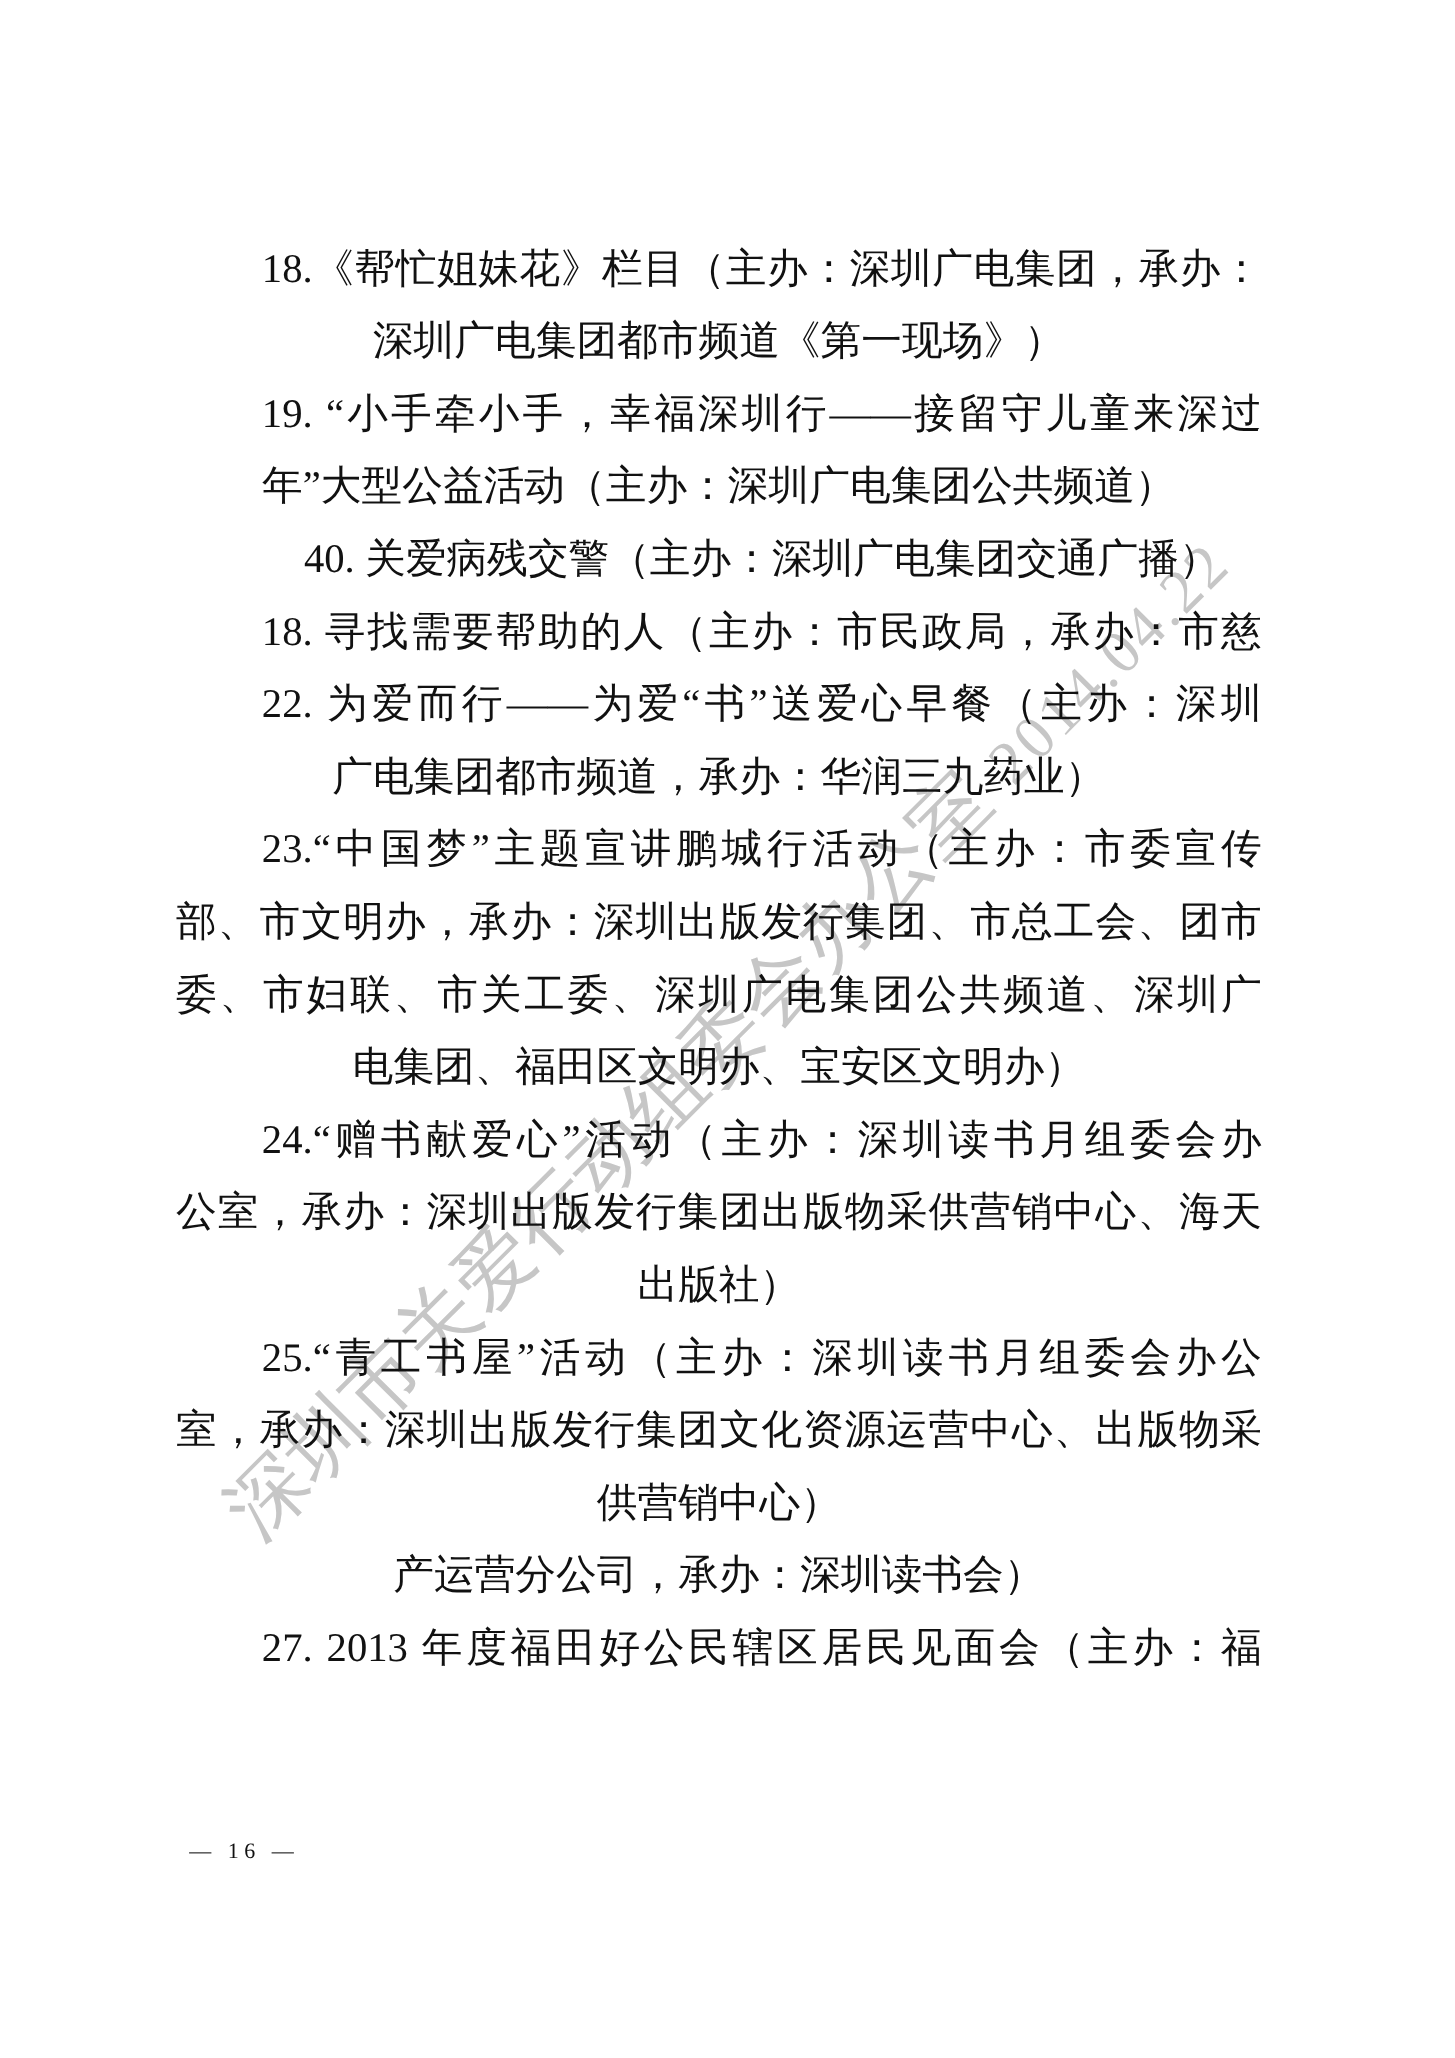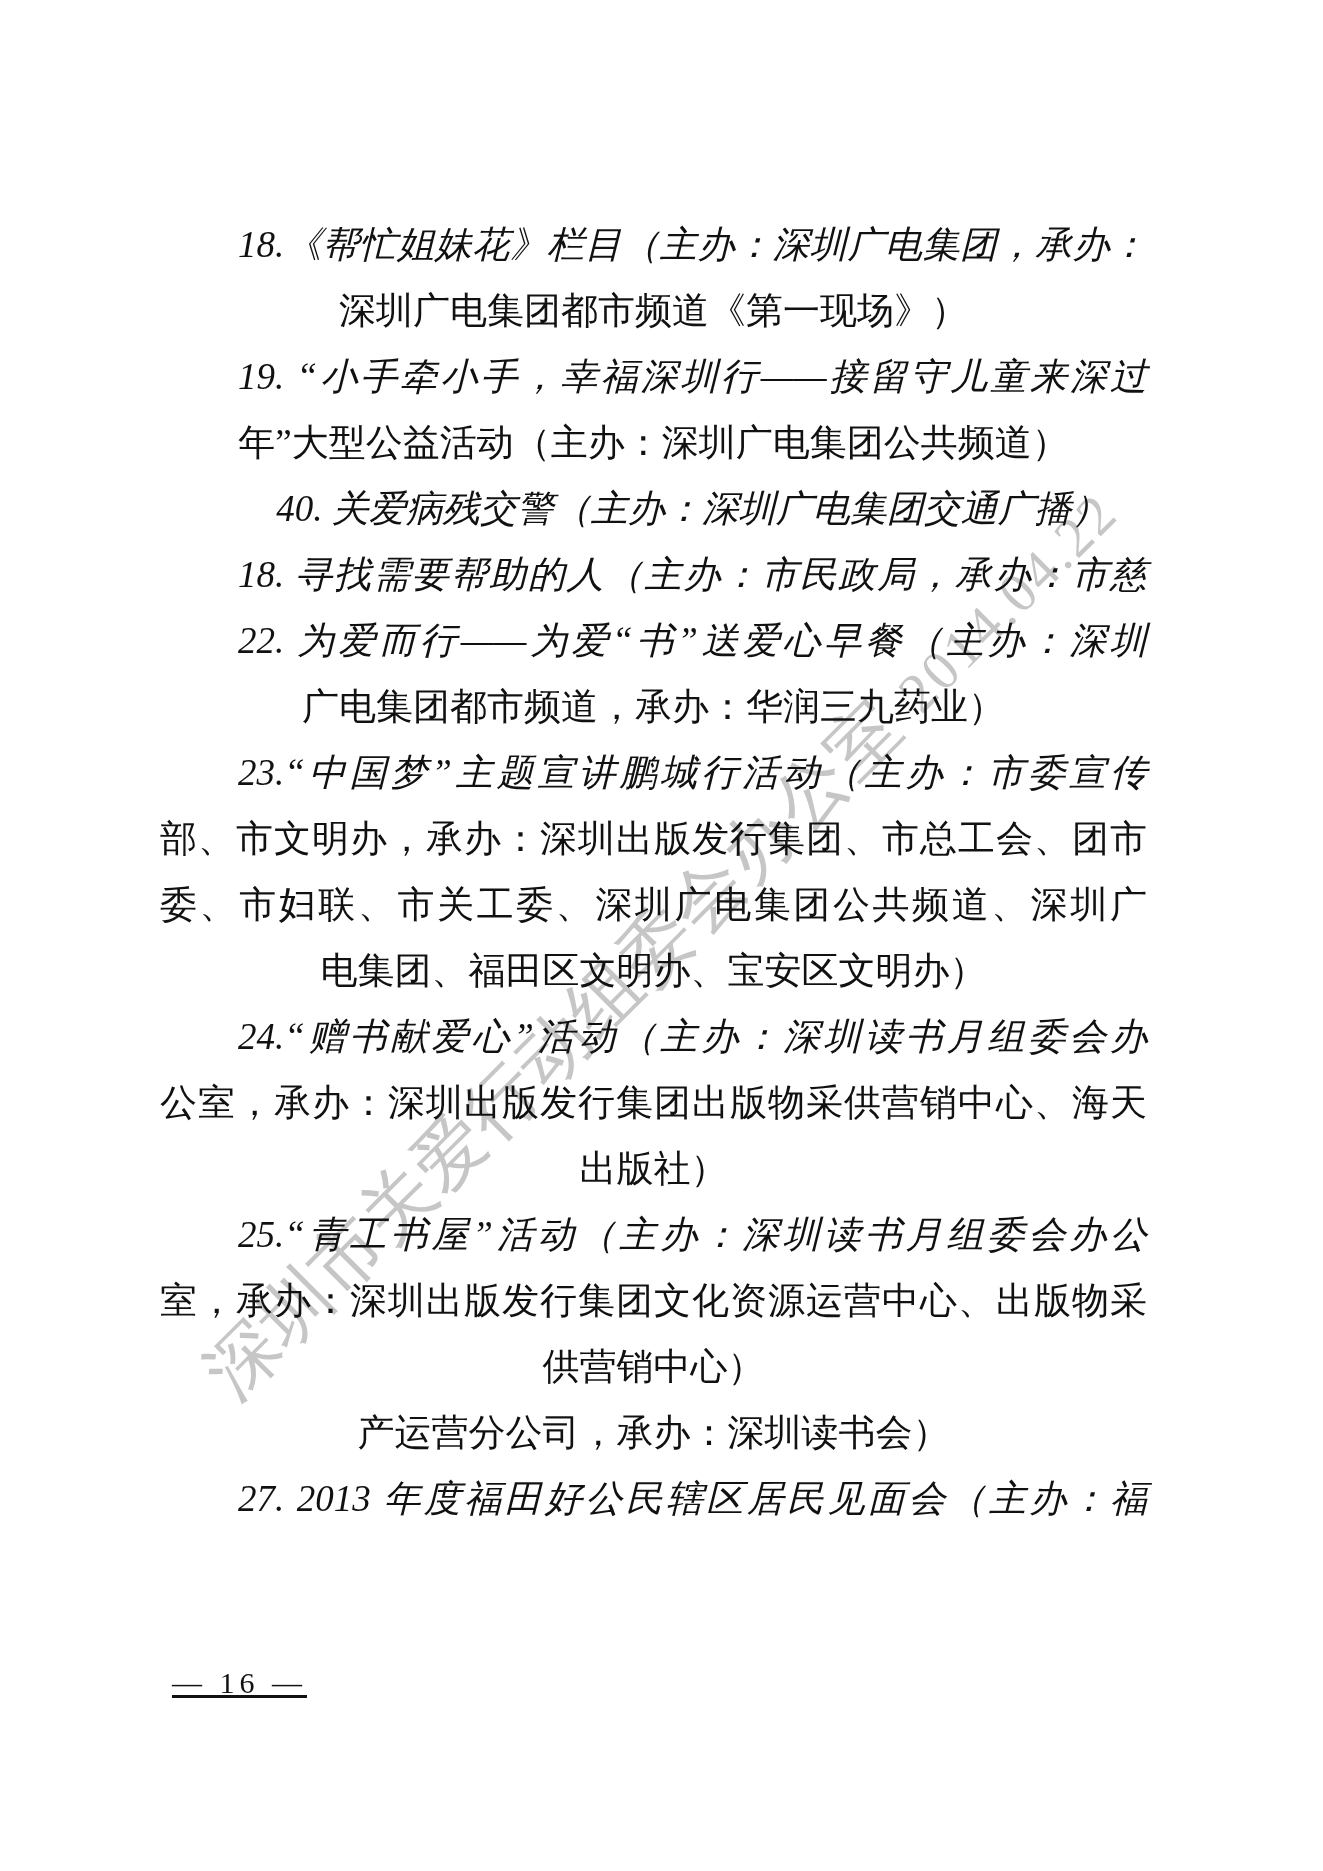--- a/index.html
+++ b/index.html
@@ -36,35 +36,34 @@
     width: 987px;
     z-index: 1;
   }
   .doc-line {
     height: 66px;
     line-height: 66px;
     font-size: 37px;
     color: #111111;
     text-align: center;
   }
-  .doc-line.indent  { text-indent: 78px; font-style: italic; }
+  .doc-line.indent  { text-indent: 78px; }
   .doc-line.justify { text-align: justify; text-align-last: justify; }
 
   
   .page-num {
     position: absolute;
     left: 172px;
     top: 1662px;
     height: 42px;
     line-height: 42px;
-    font-size: 30px;
+    font-size: 20px;
     letter-spacing: 5px;
     color: #111111;
     z-index: 1;
-    text-decoration: underline;
   }
 </style>
 </head>
 <body>
 
 <div class="page">
 
   <div class="watermark">
     <span class="wm-org">深圳市关爱行动组委会办公室</span><span class="wm-date">2014.04.22</span>
   </div>

